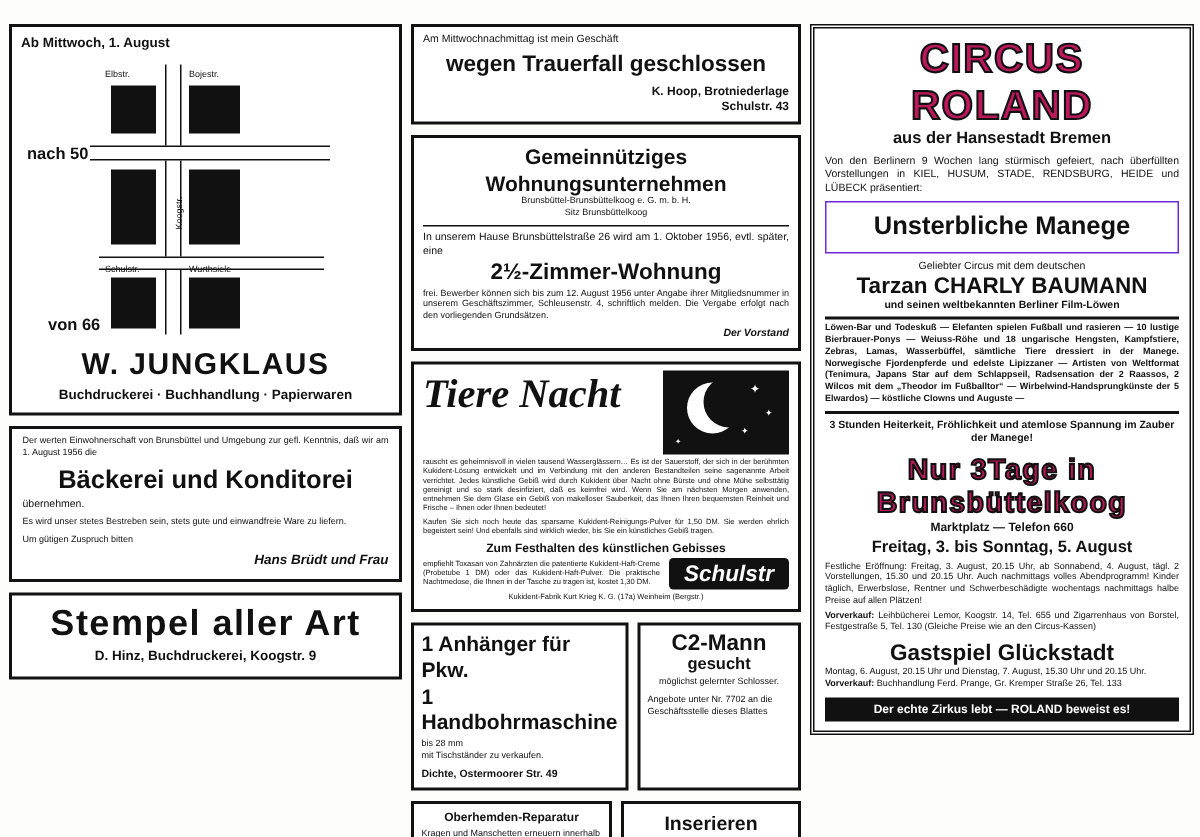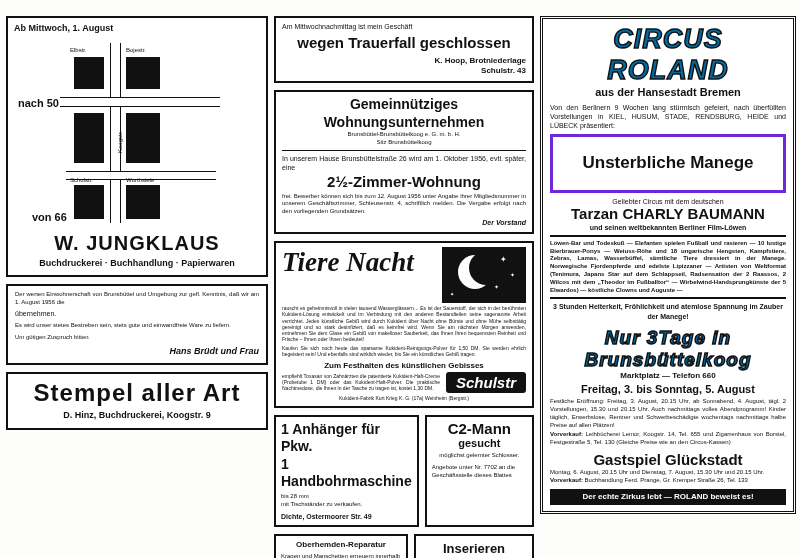--- a/index.html
+++ b/index.html
@@ -48,22 +48,22 @@
   
   .moonbox{position:relative;width:84px;height:56px;background:#111;overflow:hidden;}
   .moon{position:absolute;left:16px;top:8px;width:34px;height:34px;border-radius:50%;background:#fff;}
   .moon:after{content:"";position:absolute;left:11px;top:-4px;width:34px;height:34px;border-radius:50%;background:#111;}
   .star{position:absolute;color:#fff;font-size:8px;}
 
   
   .kuk{display:inline-block;background:#111;color:#fff;padding:2px 10px;font-size:15px;font-style:italic;font-weight:bold;border-radius:3px;}
 
   .circusbar{background:#111;color:#fff;text-align:center;padding:3px 2px;font-weight:bold;}
-  .outline-title{font-family:"Liberation Sans",sans-serif;font-weight:bold;color:#0369a1;-webkit-text-stroke:1.4px #111;text-shadow:0 0 0 #111;letter-spacing:1px;font-style:italic;}
-  .inset{border:3px solid #6d28d9;padding:17px 4px;}
+  .outline-title{font-family:"Liberation Sans",sans-serif;font-weight:bold;color:#be185d;-webkit-text-stroke:1.4px #111;text-shadow:0 0 0 #111;letter-spacing:1px;}
+  .inset{border:1px solid #6d28d9;padding:7px 4px;}
   .two{display:flex;gap:6px;}
   .two>div{flex:1;}
   .sig{text-align:right;font-style:italic;}
   .scriptish{font-family:"Liberation Serif",serif;font-style:italic;font-weight:bold;}
 </style>
 </head>
 <body>
 
 <div class="page">
 
@@ -93,20 +93,21 @@
         <span class="lbl b" style="left:4px;top:62px;font-size:11px;">nach 50</span>
         <span class="lbl b" style="left:18px;top:176px;font-size:11px;">von 66</span>
       </div>
 
       <div class="ctr t20 b sp" style="margin-top:2px;">W. JUNGKLAUS</div>
       <div class="ctr t9 b mt4">Buchdruckerei · Buchhandlung · Papierwaren</div>
     </div>
 
     <div class="box" style="padding:5px 7px 6px;">
       <div class="t6 just">Der werten Einwohnerschaft von Brunsbüttel und Umgebung zur gefl. Kenntnis, daß wir am 1. August 1956 die</div>
+      <div class="ctr t17 b mt4">Bäckerei und Konditorei</div>
       <div class="t7 mt2">übernehmen.</div>
       <div class="t6 just mt4">Es wird unser stetes Bestreben sein, stets gute und einwandfreie Ware zu liefern.</div>
       <div class="t6 mt4">Um gütigen Zuspruch bitten</div>
       <div class="sig t9 b mt4">Hans Brüdt und Frau</div>
     </div>
 
     <div class="box" style="padding:6px 24px 7px;">
       <div class="ctr t24 b sp">Stempel aller Art</div>
       <div class="ctr t9 b mt4">D. Hinz, Buchdruckerei, Koogstr. 9</div>
     </div>

